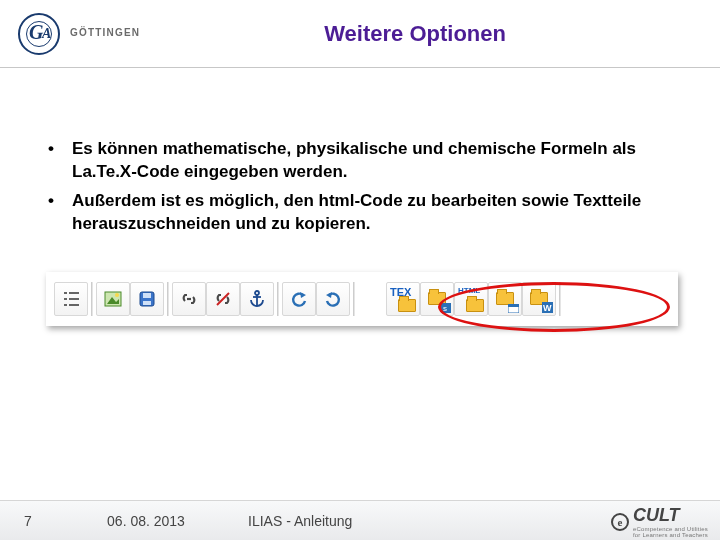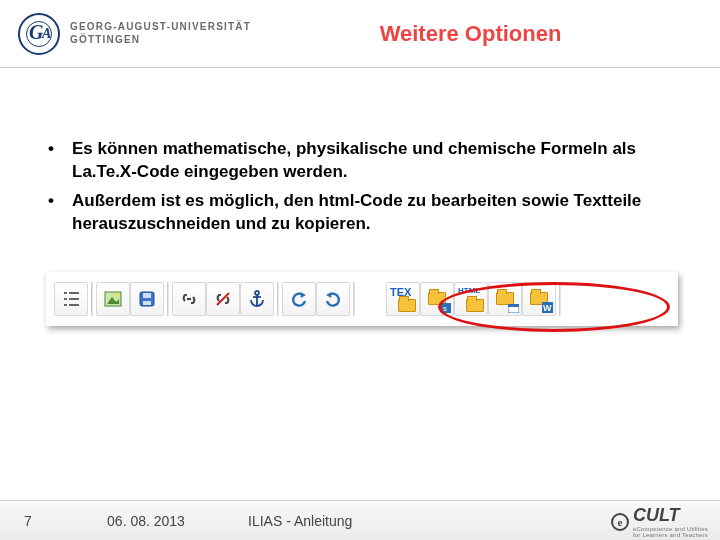--- a/index.html
+++ b/index.html
@@ -29,21 +29,21 @@
   .seal .g {
     position: absolute; left: 9px; top: 6px;
     font: italic 700 20px Georgia, serif; color: #1a3b6e;
   }
   .seal .a {
     position: absolute; left: 22px; top: 11px;
     font: italic 700 14px Georgia, serif; color: #1a3b6e;
   }
   .uni { color:#6b6b6b; font-size:10px; letter-spacing:1.2px; line-height:1.25; font-weight:600; }
   .title-area { flex:1; text-align:center; padding-right:30px; }
-  .title { font-size:22px; font-weight:700; color:#ef4444; }
+  .title { font-size:22px; font-weight:700; color:#4c1d95; }
   .content { padding: 70px 40px 0 44px; }
   ul.bullets { list-style:none; font-size:17px; font-weight:700; line-height:1.35; }
   ul.bullets li { position:relative; padding-left:28px; margin-bottom:6px; }
   ul.bullets li::before {
     content:"•"; position:absolute; left:4px; top:0; font-size:17px;
   }
   .toolbar-wrap {
     margin: 36px auto 0; width: 632px; background:#fff;
     box-shadow: 2px 3px 6px rgba(0,0,0,0.35);
     padding: 10px 8px 10px 8px;
@@ -100,21 +100,20 @@
 </head>
 <body>
 
 <div class="header">
   <div class="logo">
     <div class="seal">
       <span class="g">G</span>
         <span class="a">A</span>
     </div>
     <div class="uni">
-      <div>GEORG-AUGUST-UNIVERSITÄT</div>
       <div>GÖTTINGEN</div>
     </div>
   </div>
   <div class="title-area">
     <div class="title">Weitere Optionen</div>
   </div>
 </div>
 
 <div class="content">
   <ul class="bullets">

